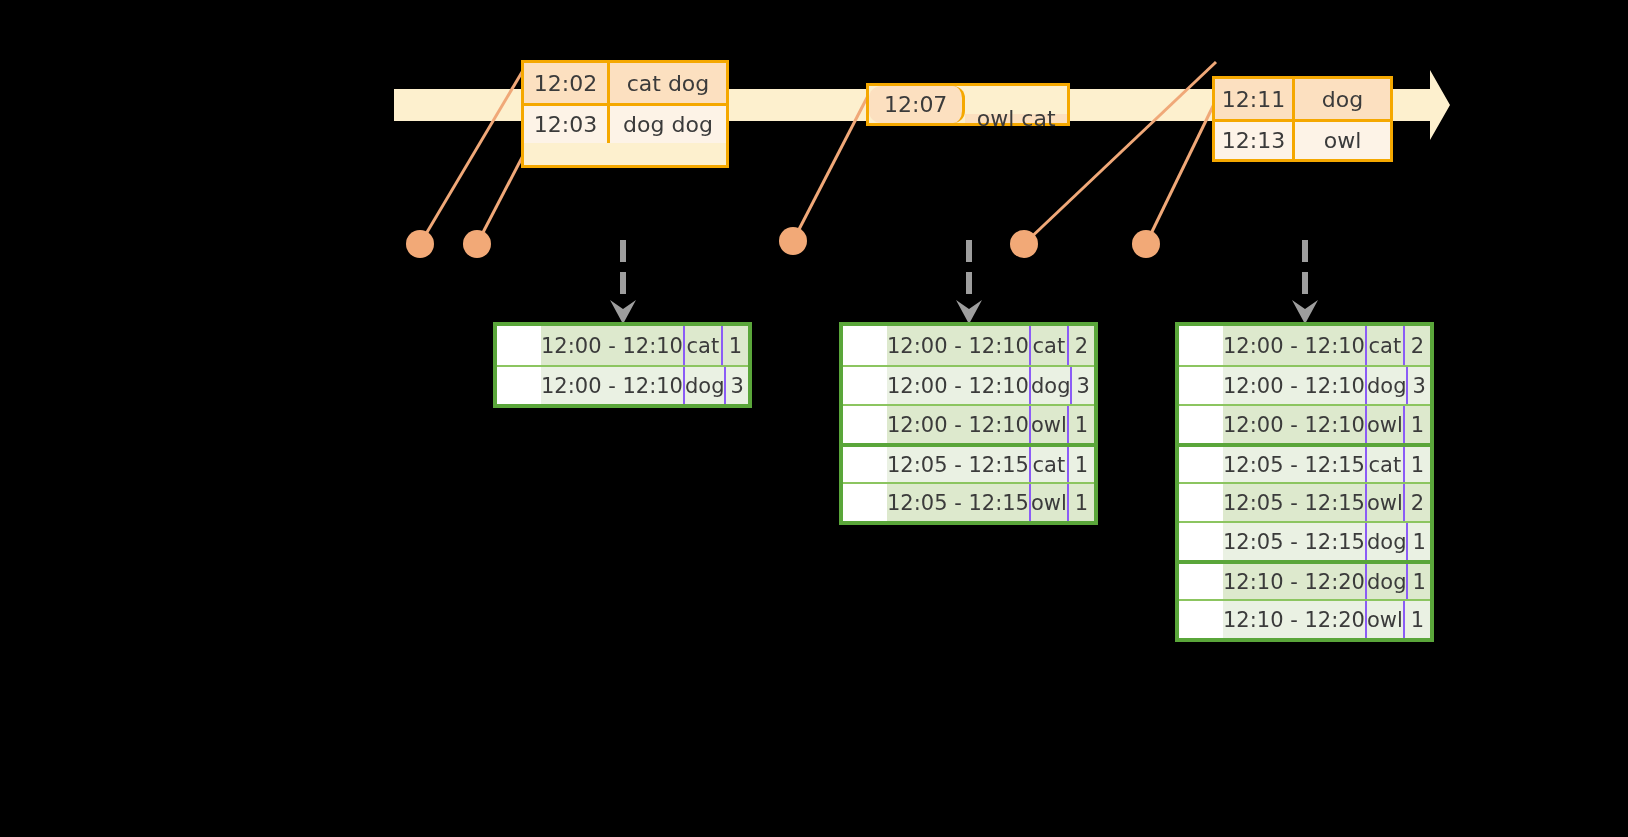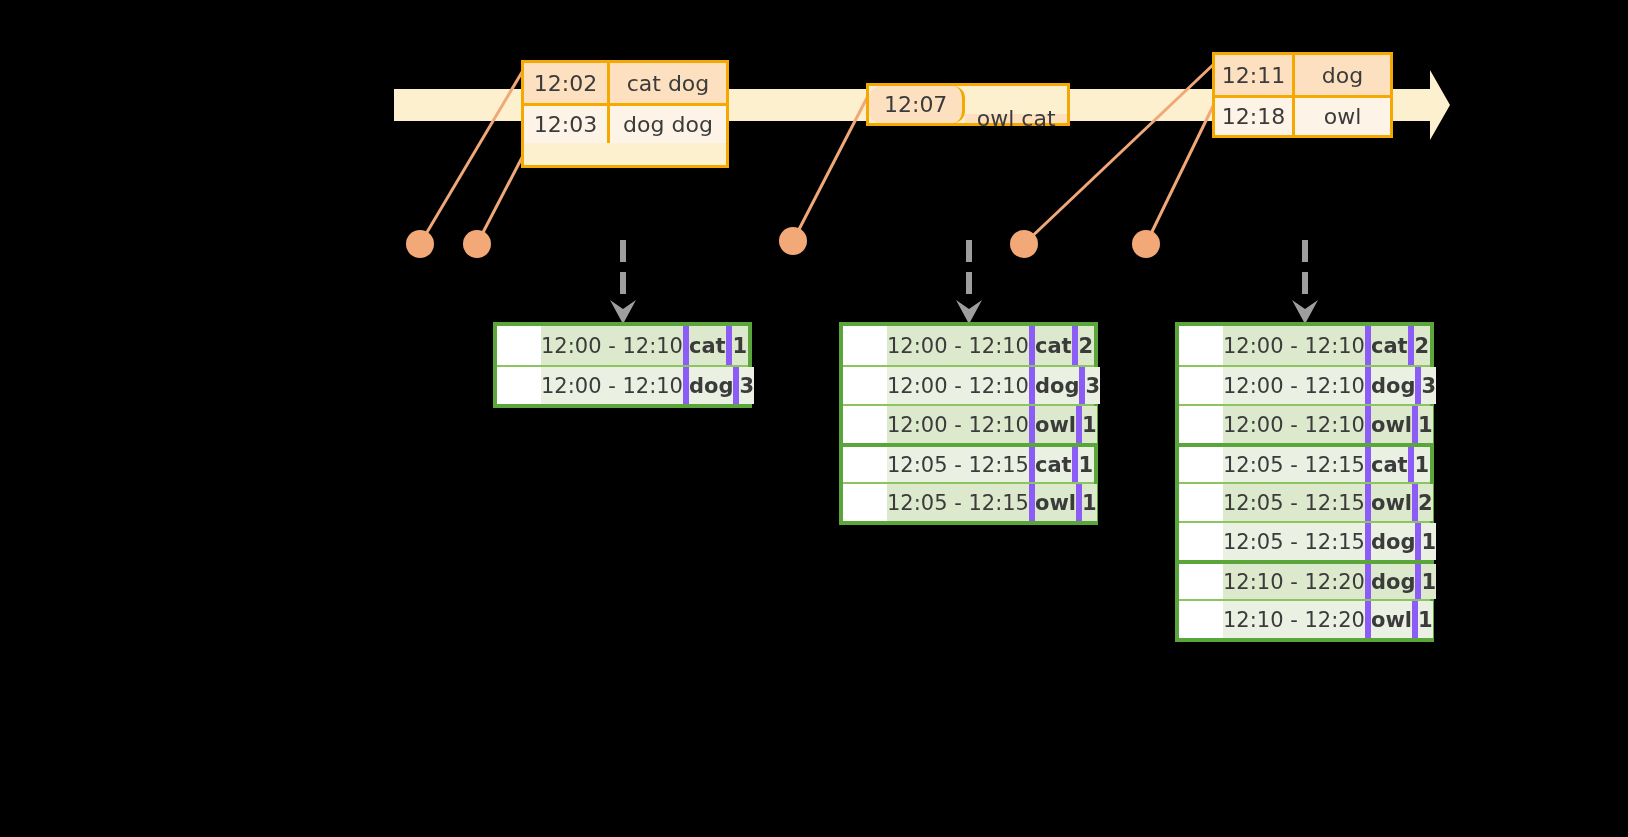--- a/index.html
+++ b/index.html
@@ -69,21 +69,21 @@
   
   #evt-box-1 { left: 521px; top: 60px; width: 208px; height: 108px; }
   #evt-box-1 .evt-time  { width: 86px; }
   #evt-box-1 .evt-words { width: 116px; }
   
   #evt-box-2 { left: 866px; top: 83px; width: 204px; height: 43px; }
   #evt-box-2 .evt-row   { height: 37px; }
   #evt-box-2 .evt-time  { width: 104px; border-radius: 12px; }
   #evt-box-2 .evt-words { width: 110px; margin-top: 28px; }
   
-  #evt-box-3 { left: 1212px; top: 52px; width: 181px; height: 86px; }
+  #evt-box-3 { left: 1212px; top: 76px; width: 181px; height: 86px; }
   #evt-box-3 .evt-time  { width: 80px; }
   #evt-box-3 .evt-words { width: 95px; }
 
   
   .connectors {
     position: absolute;
     left: 0; top: 0;
     width: 1628px;
     height: 837px;
     pointer-events: none;
@@ -113,21 +113,21 @@
   .res-cell {
     box-sizing: border-box;
     display: flex;
     align-items: center;
     justify-content: center;
     font-size: 21px;
     color: #3b3b3b;
     white-space: nowrap;
   }
   .res-cell.c-win { justify-content: center; margin-left: 44px; }
-  .res-cell + .res-cell { border-left: 6px solid #8b5cf6; font-weight: bold; }
+  .res-cell + .res-cell { border-left: 2px solid #8b5cf6; }
   .rs-a .res-cell { background: #dde9cd; }
   .rs-b .res-cell { background: #eaf1e3; }
 
   
   #res-table-1 { left: 493px; top: 322px; width: 259px; }
   #res-table-1 .c-win { width: 148px; }
   #res-table-1 .c-word{ width:  60px; }
   #res-table-1 .c-cnt { width:  43px; }
   
   #res-table-2 { left: 839px; top: 322px; width: 259px; }
@@ -186,21 +186,21 @@
       <div class="evt-words">owl cat</div>
     </div>
   </div>
 
   <div class="evt-box" id="evt-box-3">
     <div class="evt-row shade-a">
       <div class="evt-time">12:11</div>
       <div class="evt-words">dog</div>
     </div>
     <div class="evt-row shade-b">
-      <div class="evt-time">12:18</div>
+      <div class="evt-time">12:13</div>
       <div class="evt-words">owl</div>
     </div>
   </div>
 
   <div class="down-arrow" style="left:608px; top:240px;">
     <svg width="30" height="90" viewBox="0 0 30 90">
       <line x1="15" y1="0" x2="15" y2="62" stroke="#9e9e9e" stroke-width="6" stroke-dasharray="22 10"></line>
       <path d="M2 60 L15 84 L28 60 L15 69 Z" fill="#9e9e9e"></path>
     </svg>
   </div>

